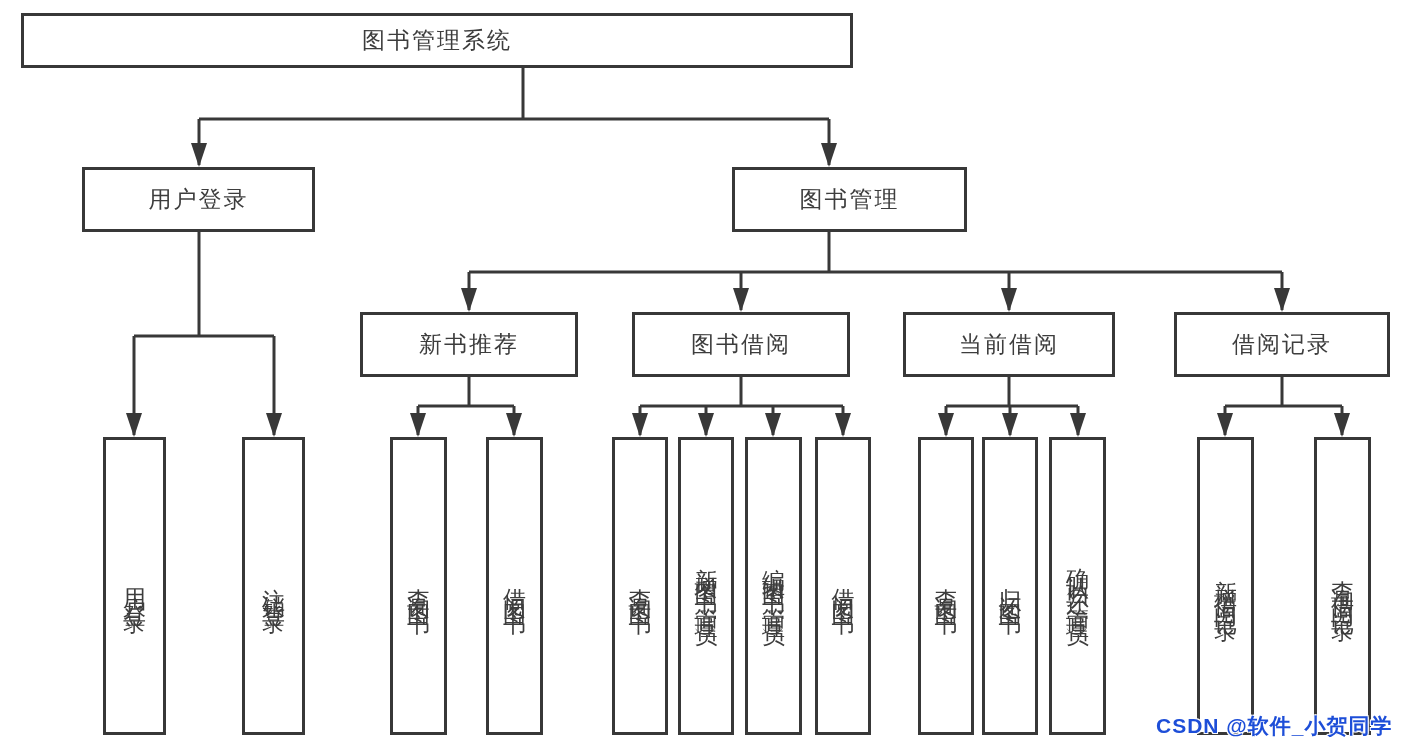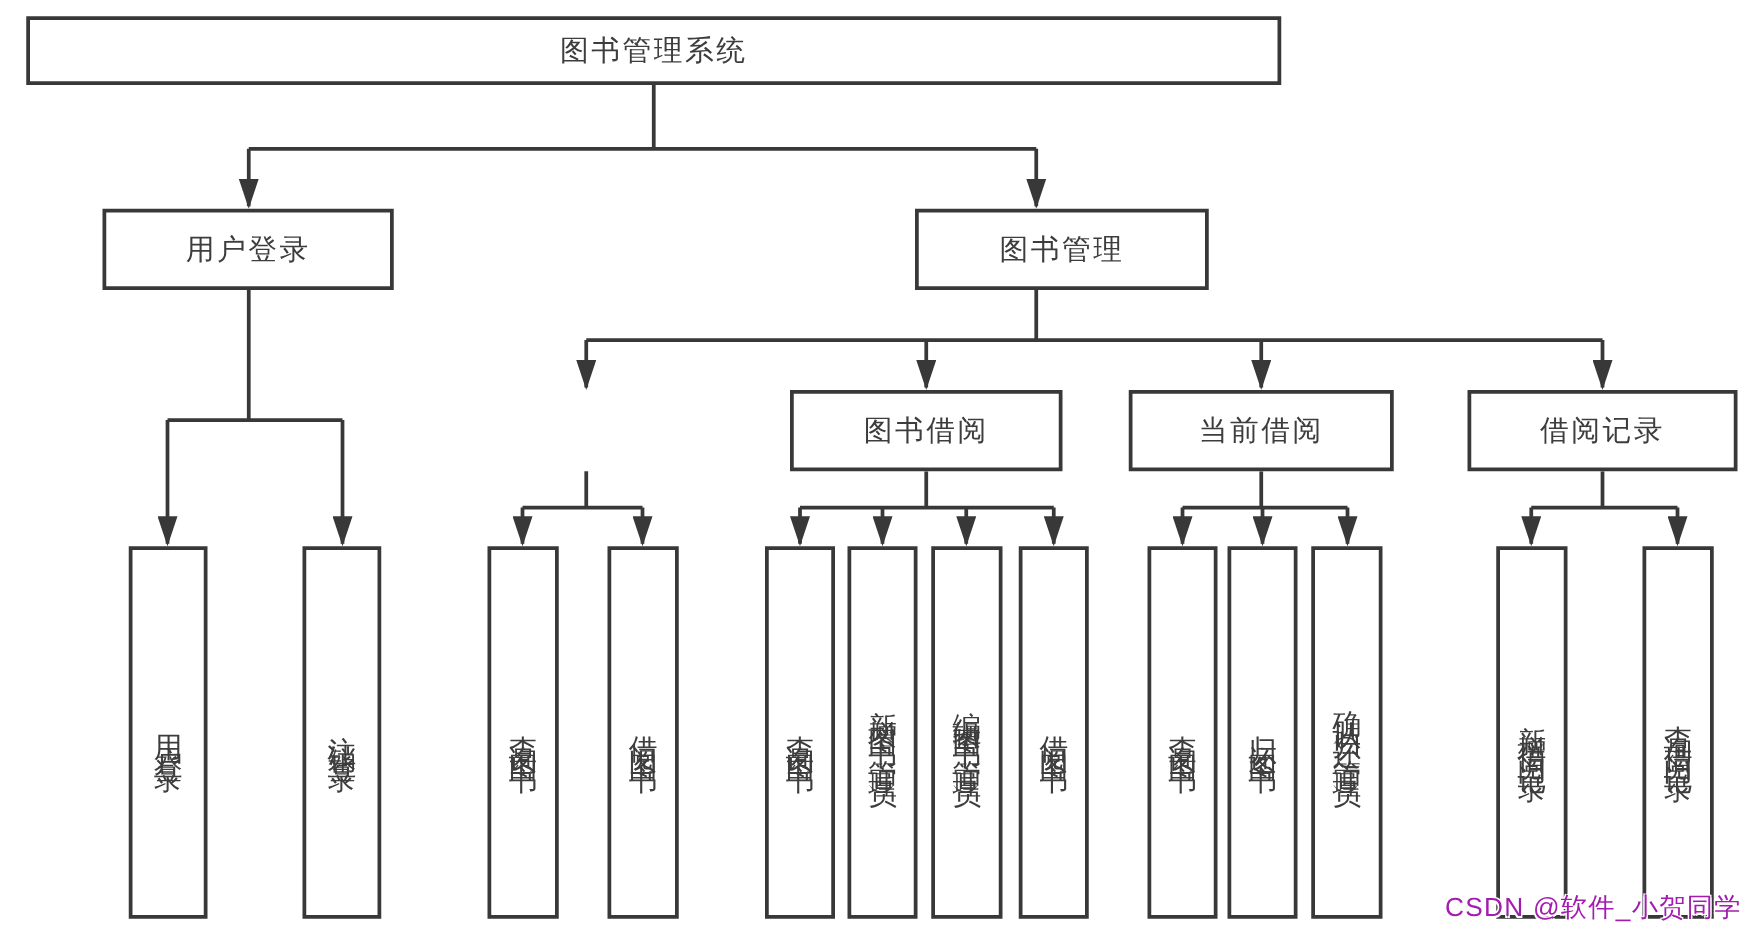--- a/index.html
+++ b/index.html
@@ -33,24 +33,25 @@
     font-size: 23px;
     line-height: 1;
     color: #3d3d3d;
   }
   #watermark {
     position: absolute;
     left: 1156px;
     top: 712px;
     font-size: 21px;
     letter-spacing: 1px;
-    color: #a21caf;
+    color: #1d4ed8;
     text-shadow: 1px 1px 0 #ffffff, -1px -1px 0 #ffffff, 1px -1px 0 #ffffff, -1px 1px 0 #ffffff;
     white-space: nowrap;
     z-index: 5;
+    font-weight: bold;
   }
 </style>
 </head>
 <body>
 
 <div id="stage">
 
   <svg id="wires" viewBox="0 0 1405 747" xmlns="http://www.w3.org/2000/svg">
     <defs>
       <marker id="arrow" viewBox="0 0 24 16" refX="22" refY="8" markerWidth="24" markerHeight="16" markerUnits="userSpaceOnUse" orient="auto">
@@ -82,31 +83,34 @@
       <path d="M773 406 V435"></path>
       <path d="M843 406 V435"></path>
       <path d="M946 406 V435"></path>
       <path d="M1010 406 V435"></path>
       <path d="M1078 406 V435"></path>
       <path d="M1225 406 V435"></path>
       <path d="M1342 406 V435"></path>
     </g>
   </svg>
 
-  <div class="node" style="left:21px; top:13px; width:1004px; height:55px;">
+  <div class="node" style="left:21px; top:13px; width:832px; height:55px;">
     <span>图书管理系统</span>
   </div>
 
   <div class="node" style="left:82px; top:167px; width:233px; height:65px;">
     <span>用户登录</span>
   </div>
   <div class="node" style="left:712px; top:167px; width:235px; height:65px;margin-left:20px;">
     <span>图书管理</span>
   </div>
 
+  <div class="node" style="left:360px; top:312px; width:218px; height:65px;">
+    <span>新书推荐</span>
+  </div>
   <div class="node" style="left:903px; top:312px; width:212px; height:65px;">
     <span>当前借阅</span>
   </div>
   <div class="node" style="left:632px; top:312px; width:218px; height:65px;">
     <span>图书借阅</span>
   </div>
   <div class="node" style="left:1174px; top:312px; width:216px; height:65px;">
     <span>借阅记录</span>
   </div>
 

